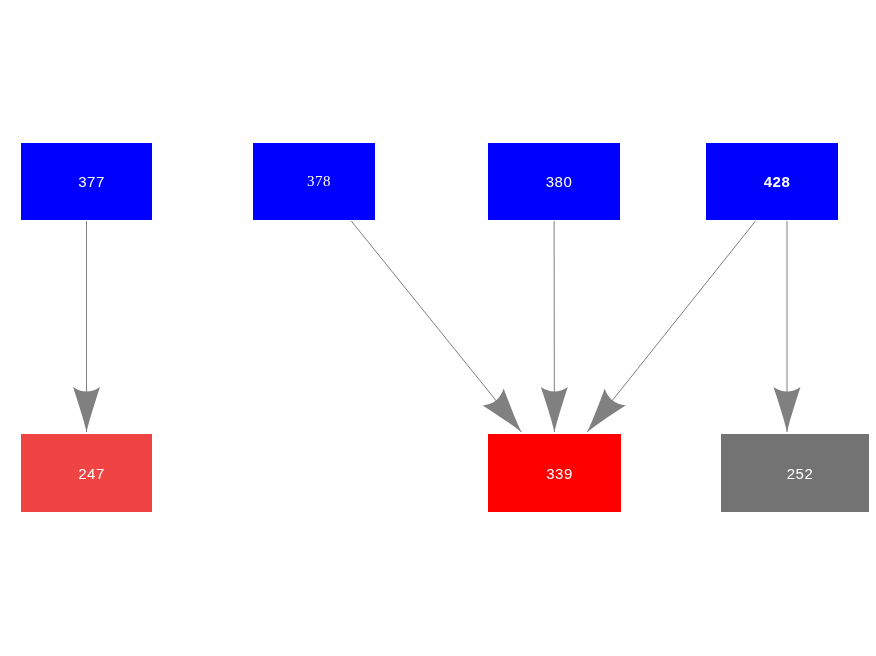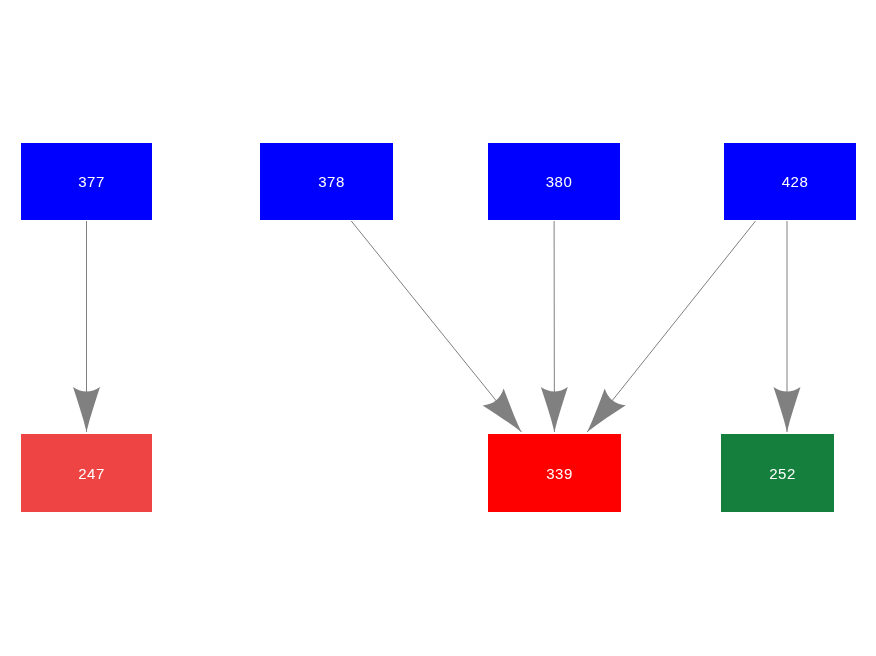--- a/index.html
+++ b/index.html
@@ -54,32 +54,32 @@
         <line x1="755.5" y1="221" x2="587.2" y2="432" stroke="#808080" stroke-width="1"></line>
         <path d="M0,0 C-3.5,-15 -9,-31 -13.5,-45 Q0,-36 13.5,-45 C9,-31 3.5,-15 0,0 Z" fill="#808080" transform="translate(587.2,432) rotate(38.6)"></path>
         <line x1="787.0" y1="221" x2="787.0" y2="432" stroke="#808080" stroke-width="1"></line>
         <path d="M0,0 C-3.5,-15 -9,-31 -13.5,-45 Q0,-36 13.5,-45 C9,-31 3.5,-15 0,0 Z" fill="#808080" transform="translate(787.0,432) rotate(0.0)"></path>
       </g>
   </svg>
   <div id="nodes">
       <div class="node" style="left: 21px; top: 143px; width: 131px; height: 77px; background: rgb(0, 0, 255);">
     <span class="node-label" style="color: rgb(255, 255, 255);">377</span>
   </div>
-      <div class="node" style="left: 260px; top: 143px; width: 133px; height: 77px; background: rgb(0, 0, 255);">
+      <div class="node" style="left: 253px; top: 143px; width: 122px; height: 77px; background: rgb(0, 0, 255); font-family: Liberation Serif, serif;">
     <span class="node-label" style="color: rgb(255, 255, 255);">378</span>
   </div>
       <div class="node" style="left: 488px; top: 143px; width: 132px; height: 77px; background: rgb(0, 0, 255); justify-content: center;">
     <span class="node-label" style="color: rgb(255, 255, 255);">380</span>
   </div>
-      <div class="node" style="left: 724px; top: 143px; width: 132px; height: 77px; background: rgb(0, 0, 255);">
+      <div class="node" style="left: 706px; top: 143px; width: 132px; height: 77px; background: rgb(0, 0, 255); font-weight: bold;">
     <span class="node-label" style="color: rgb(255, 255, 255);">428</span>
   </div>
       <div class="node" style="left: 21px; top: 434px; width: 131px; height: 78px; background: #ef4444;">
     <span class="node-label" style="color: rgb(255, 255, 255);">247</span>
   </div>
       <div class="node" style="left: 488px; top: 434px; width: 133px; height: 78px; background: rgb(255, 0, 0);">
     <span class="node-label" style="color: rgb(255, 255, 255);">339</span>
   </div>
-      <div class="node" style="left: 721px; top: 434px; width: 113px; height: 78px; background: #15803d;">
+      <div class="node" style="left: 721px; top: 434px; width: 148px; height: 78px; background: #737373;">
     <span class="node-label" style="color: rgb(255, 255, 255);">252</span>
   </div>
     </div>
 </div>
 
 </body></html>

